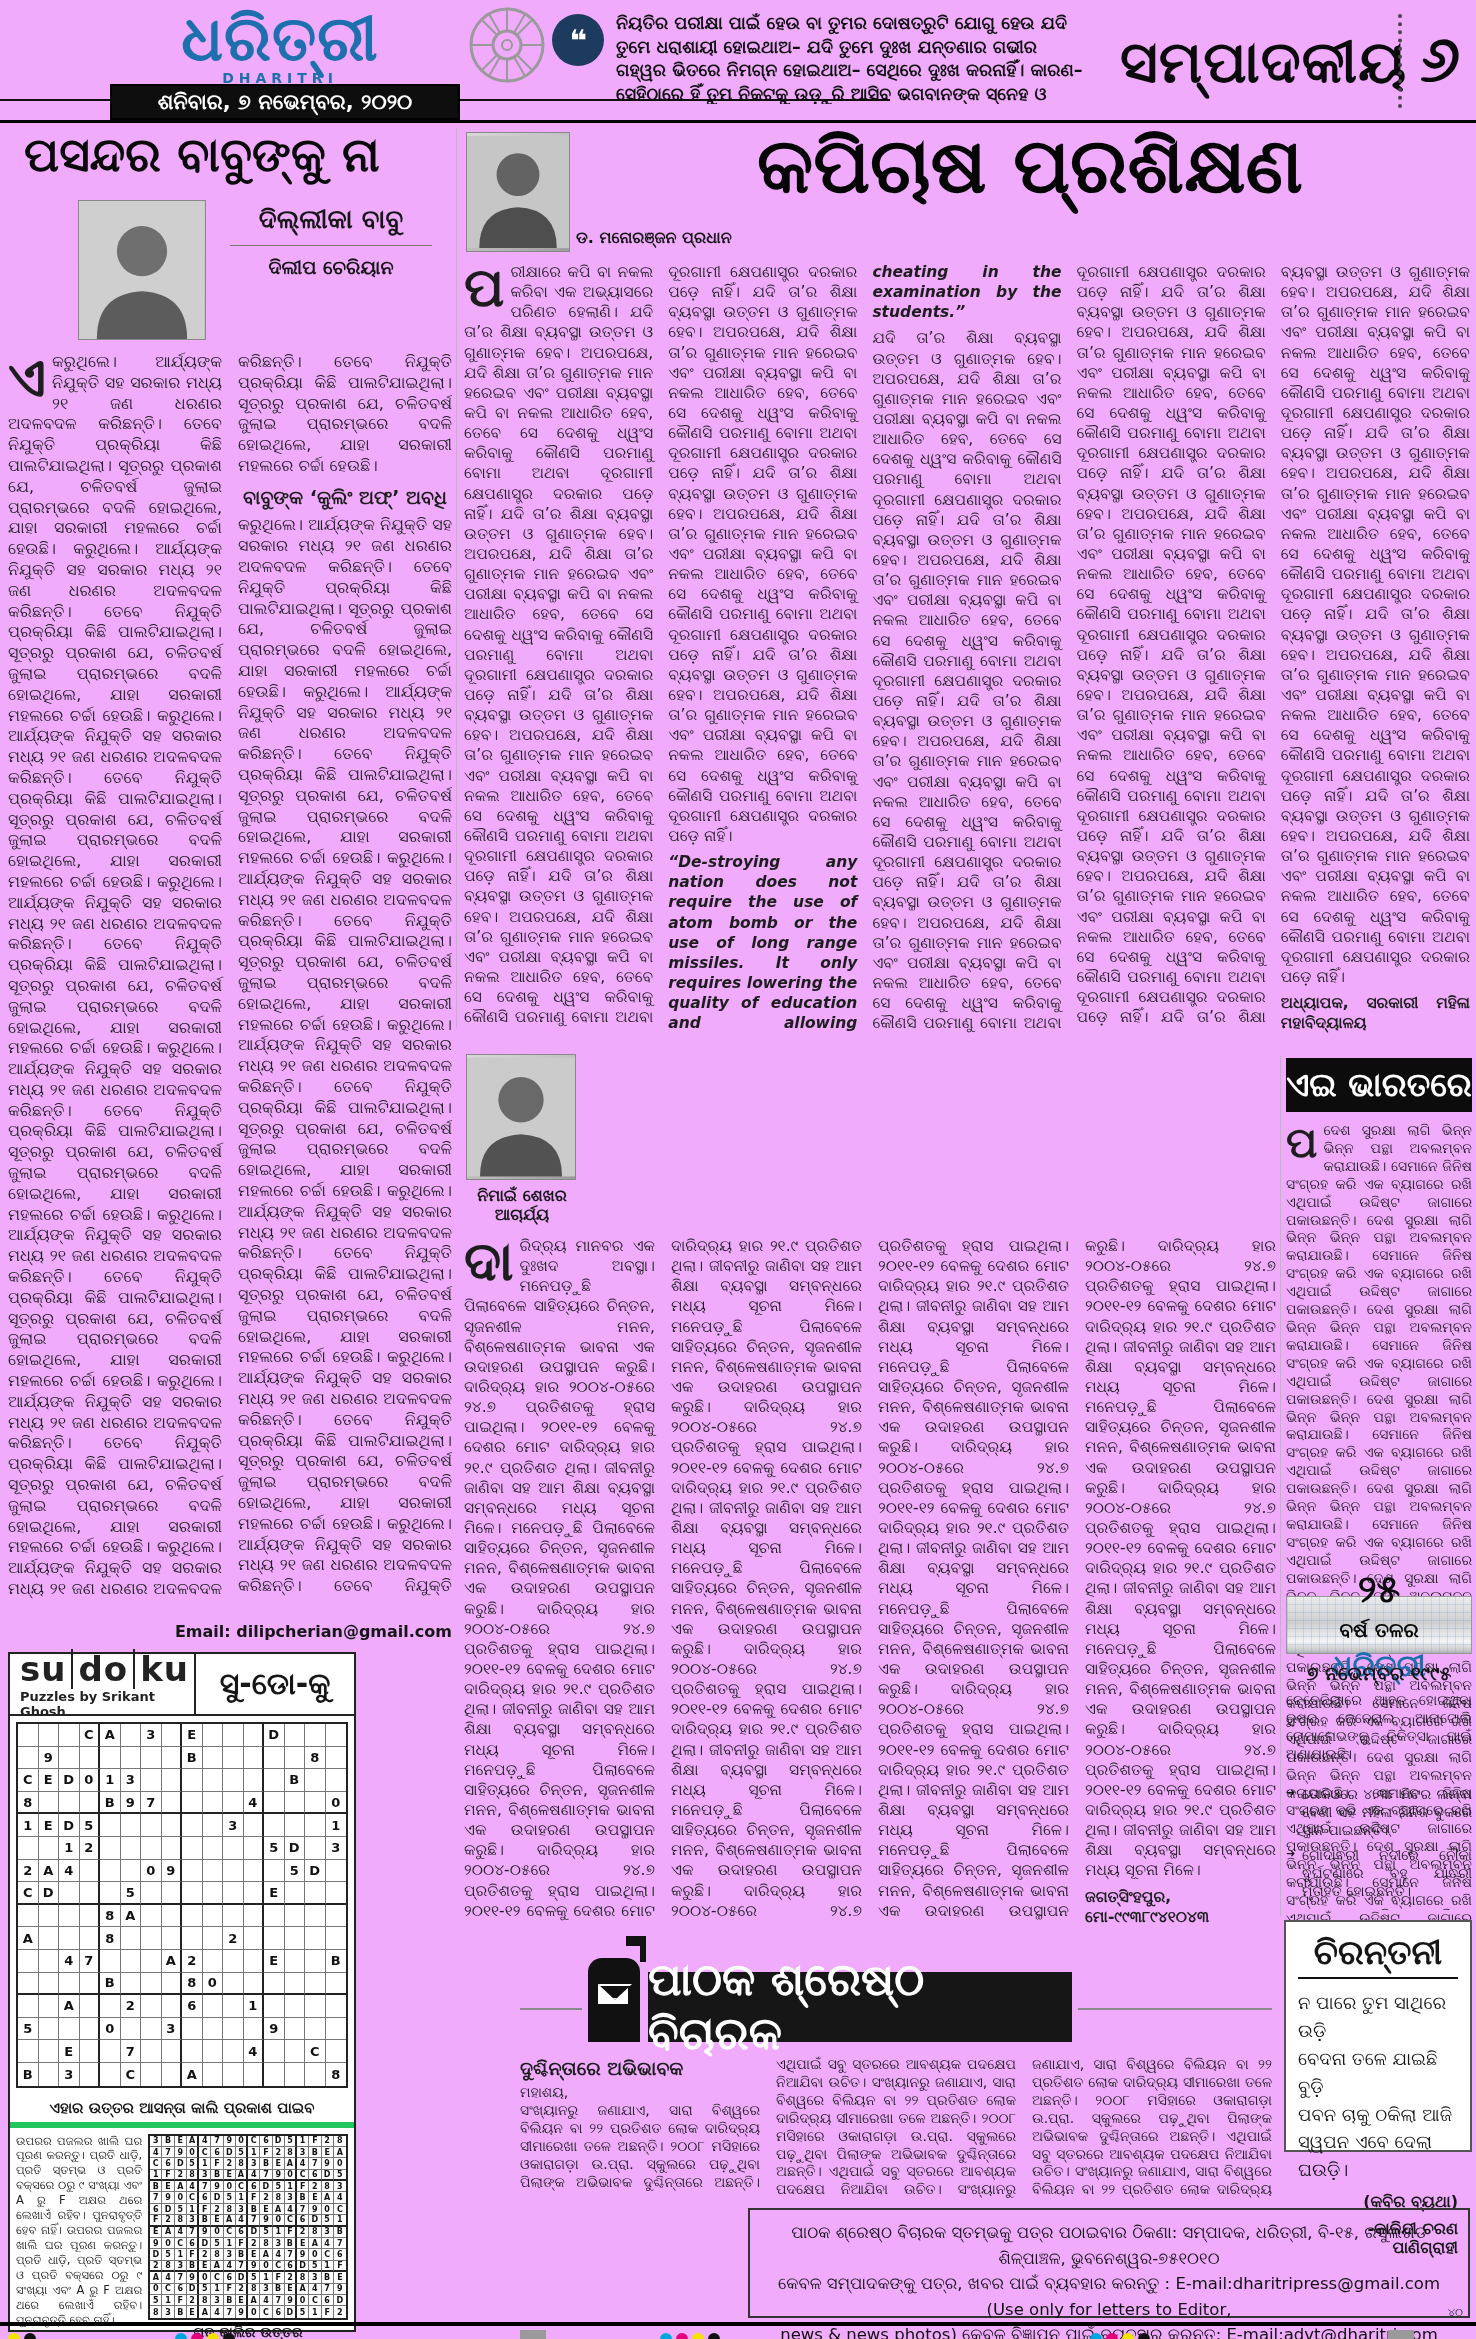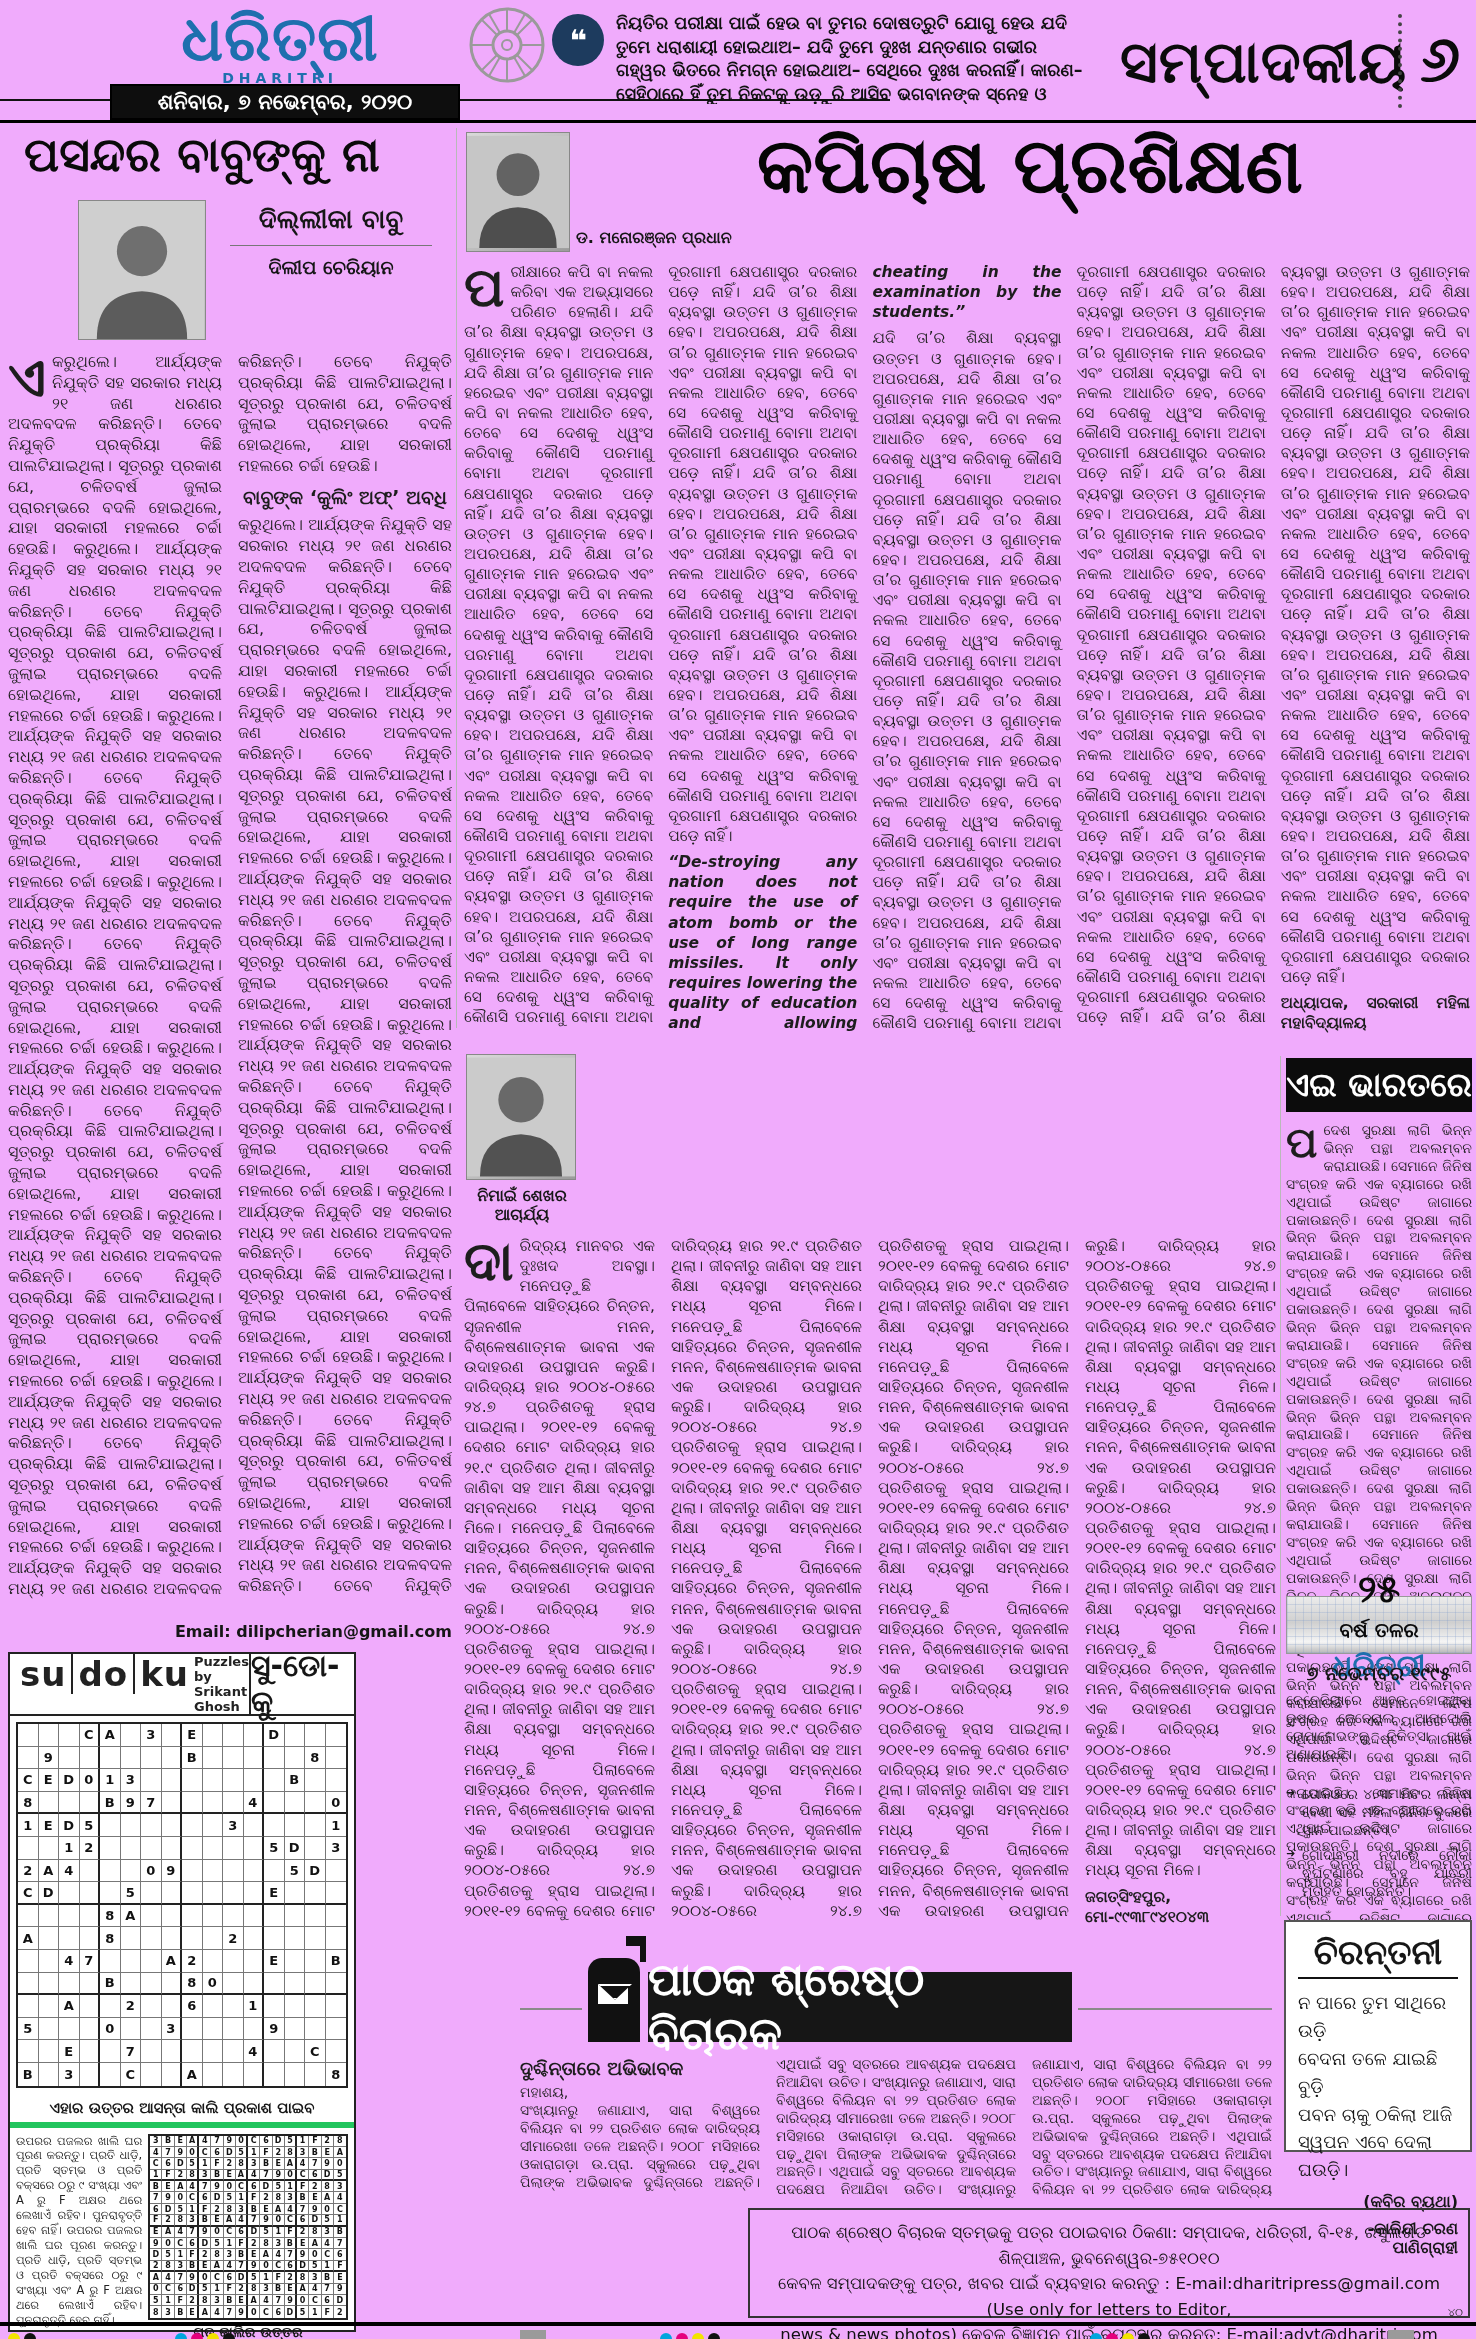--- a/index.html
+++ b/index.html
@@ -84,21 +84,21 @@
   .footer-box { border:2px solid #333; padding:10px 14px; text-align:center; }
   .footer-line { font-size:16.5px; line-height:1.55; color:#111; }
   .bottom-rule { background:#000; }
   .reg-dot { width:12px; height:12px; border-radius:50%; display:inline-block; margin-right:4px; }
   .reg-sq { width:26px; height:16px; display:inline-block; background:#9a9a9a; }
   .corner-mark { font-size:11px; color:#333; }
 
   
   .sudoku-box { border:2px solid #222; background:#fff; }
   .sudoku-head { display:flex; border-bottom:2px solid #222; height:62px; }
-  .sudoku-logo { flex:1.1; display:flex; flex-direction:row; justify-content:center; padding-left:10px; border-right:2px solid #222; }
+  .sudoku-logo { flex:1.1; display:flex; flex-direction:column; justify-content:center; padding-left:10px; border-right:2px solid #222; }
   .sudoku-logo .big { font-size:34px; font-weight:900; letter-spacing:1px; color:#222; }
   .sudoku-logo .big span { border-left:2px solid #222; padding:0 5px; }
   .sudoku-logo .big span:first-child { border-left:none; padding-left:0; }
   .sudoku-tag { font-size:13px; font-weight:bold; color:#222; }
   .sudoku-odia { flex:1; display:flex; align-items:center; justify-content:center; font-size:30px; font-weight:bold; }
   .hexgrid { display:grid; grid-template-columns:repeat(16,1fr); border:2px solid #222; }
   .hexgrid .cell { border-right:1px solid #777; border-bottom:1px solid #777;
     display:flex; align-items:center; justify-content:center; font-weight:bold; color:#111; }
   .pz-grid .cell { height:22.6px; font-size:13px; }
   .sol-grid .cell { height:11.4px; font-size:8px; }

